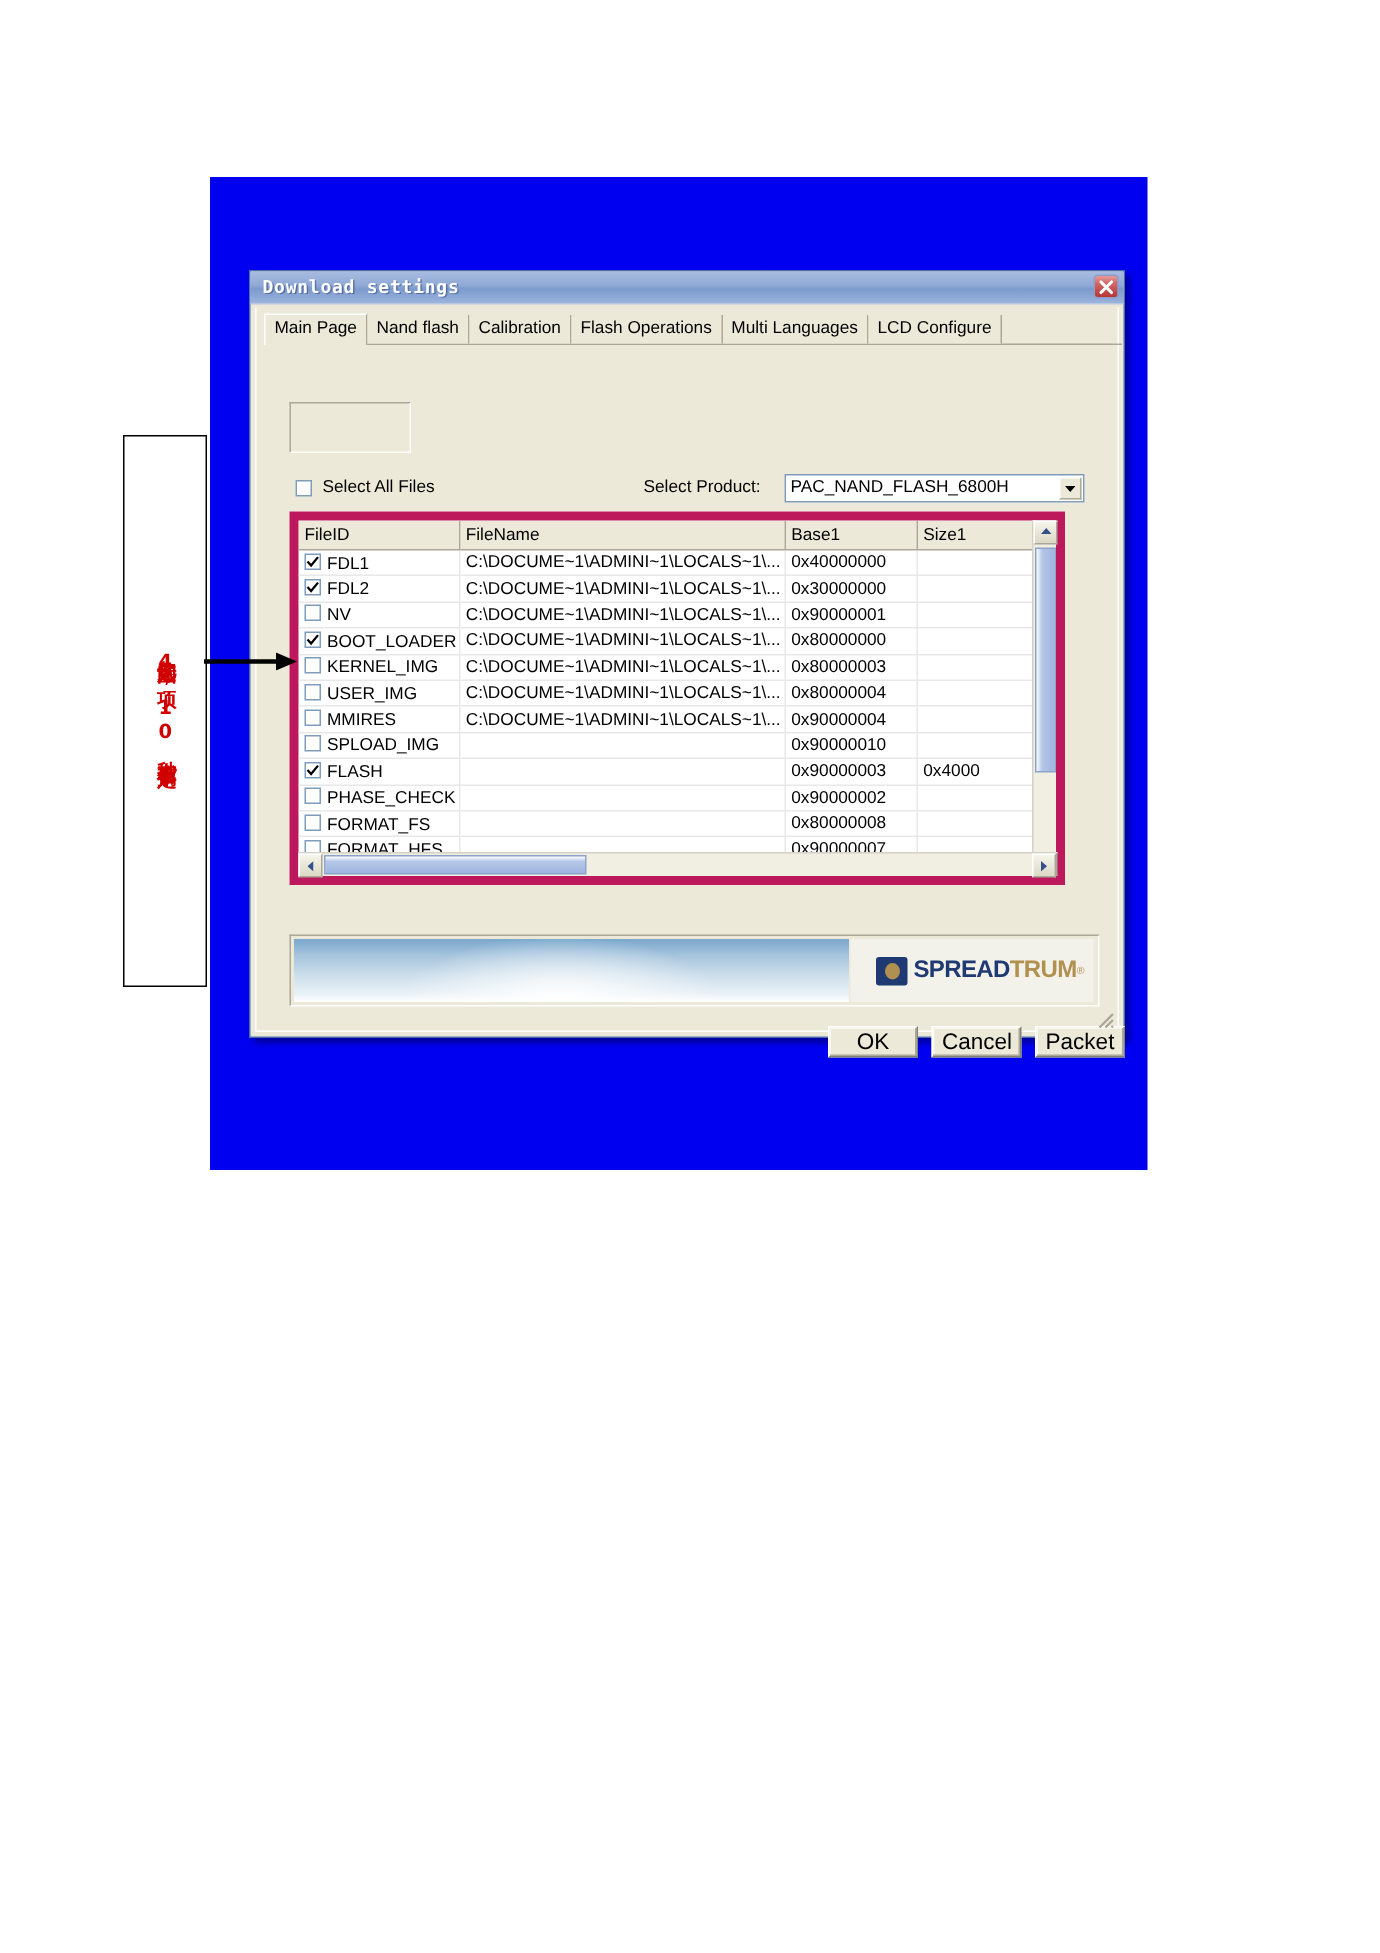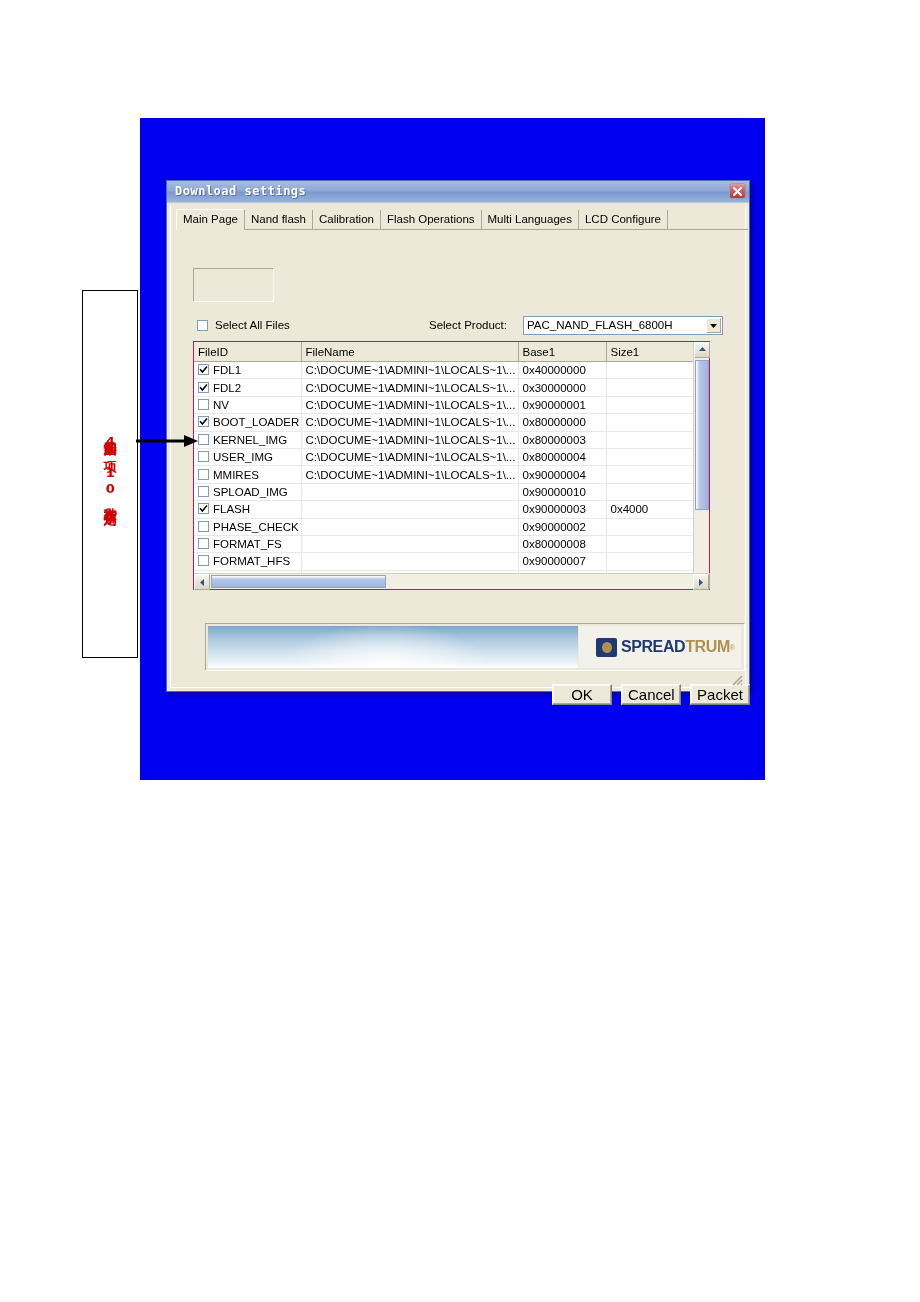--- a/index.html
+++ b/index.html
@@ -238,21 +238,21 @@
   .xp-checkbox.checked svg { display: block; position:absolute; left:0; top:0; }
 
   
   #file-table-frame {
     position: absolute;
     left: 22px;
     top: 136px;
     width: 517px;
     height: 249px;
     background: #ffffff;
-    border: 1px solid #be185d;
+    border: 6px solid #be185d;
     box-sizing: border-box;
   }
   #file-table {
     width: 100%;
     border-collapse: collapse;
     table-layout: fixed;
     font-size: 11.5px;
   }
   #file-table th {
     background: #ece9d8;
@@ -331,21 +331,21 @@
     height: 13px;
     background: linear-gradient(to bottom,#ffffff,#b5c7e8 30%,#9fb5e0 100%);
     border: 1px solid #8ba3cd;
     box-sizing: border-box;
     cursor: pointer;
   }
 
   
   #banner-panel {
     position: absolute;
-    left: 34px;
+    left: 22px;
     top: 418px;
     width: 540px;
     height: 48px;
     border: 1px solid #ffffff;
     border-top-color: #aca899;
     border-left-color: #aca899;
     background: #ece9d8;
     box-sizing: border-box;
   }
   #banner-image {

